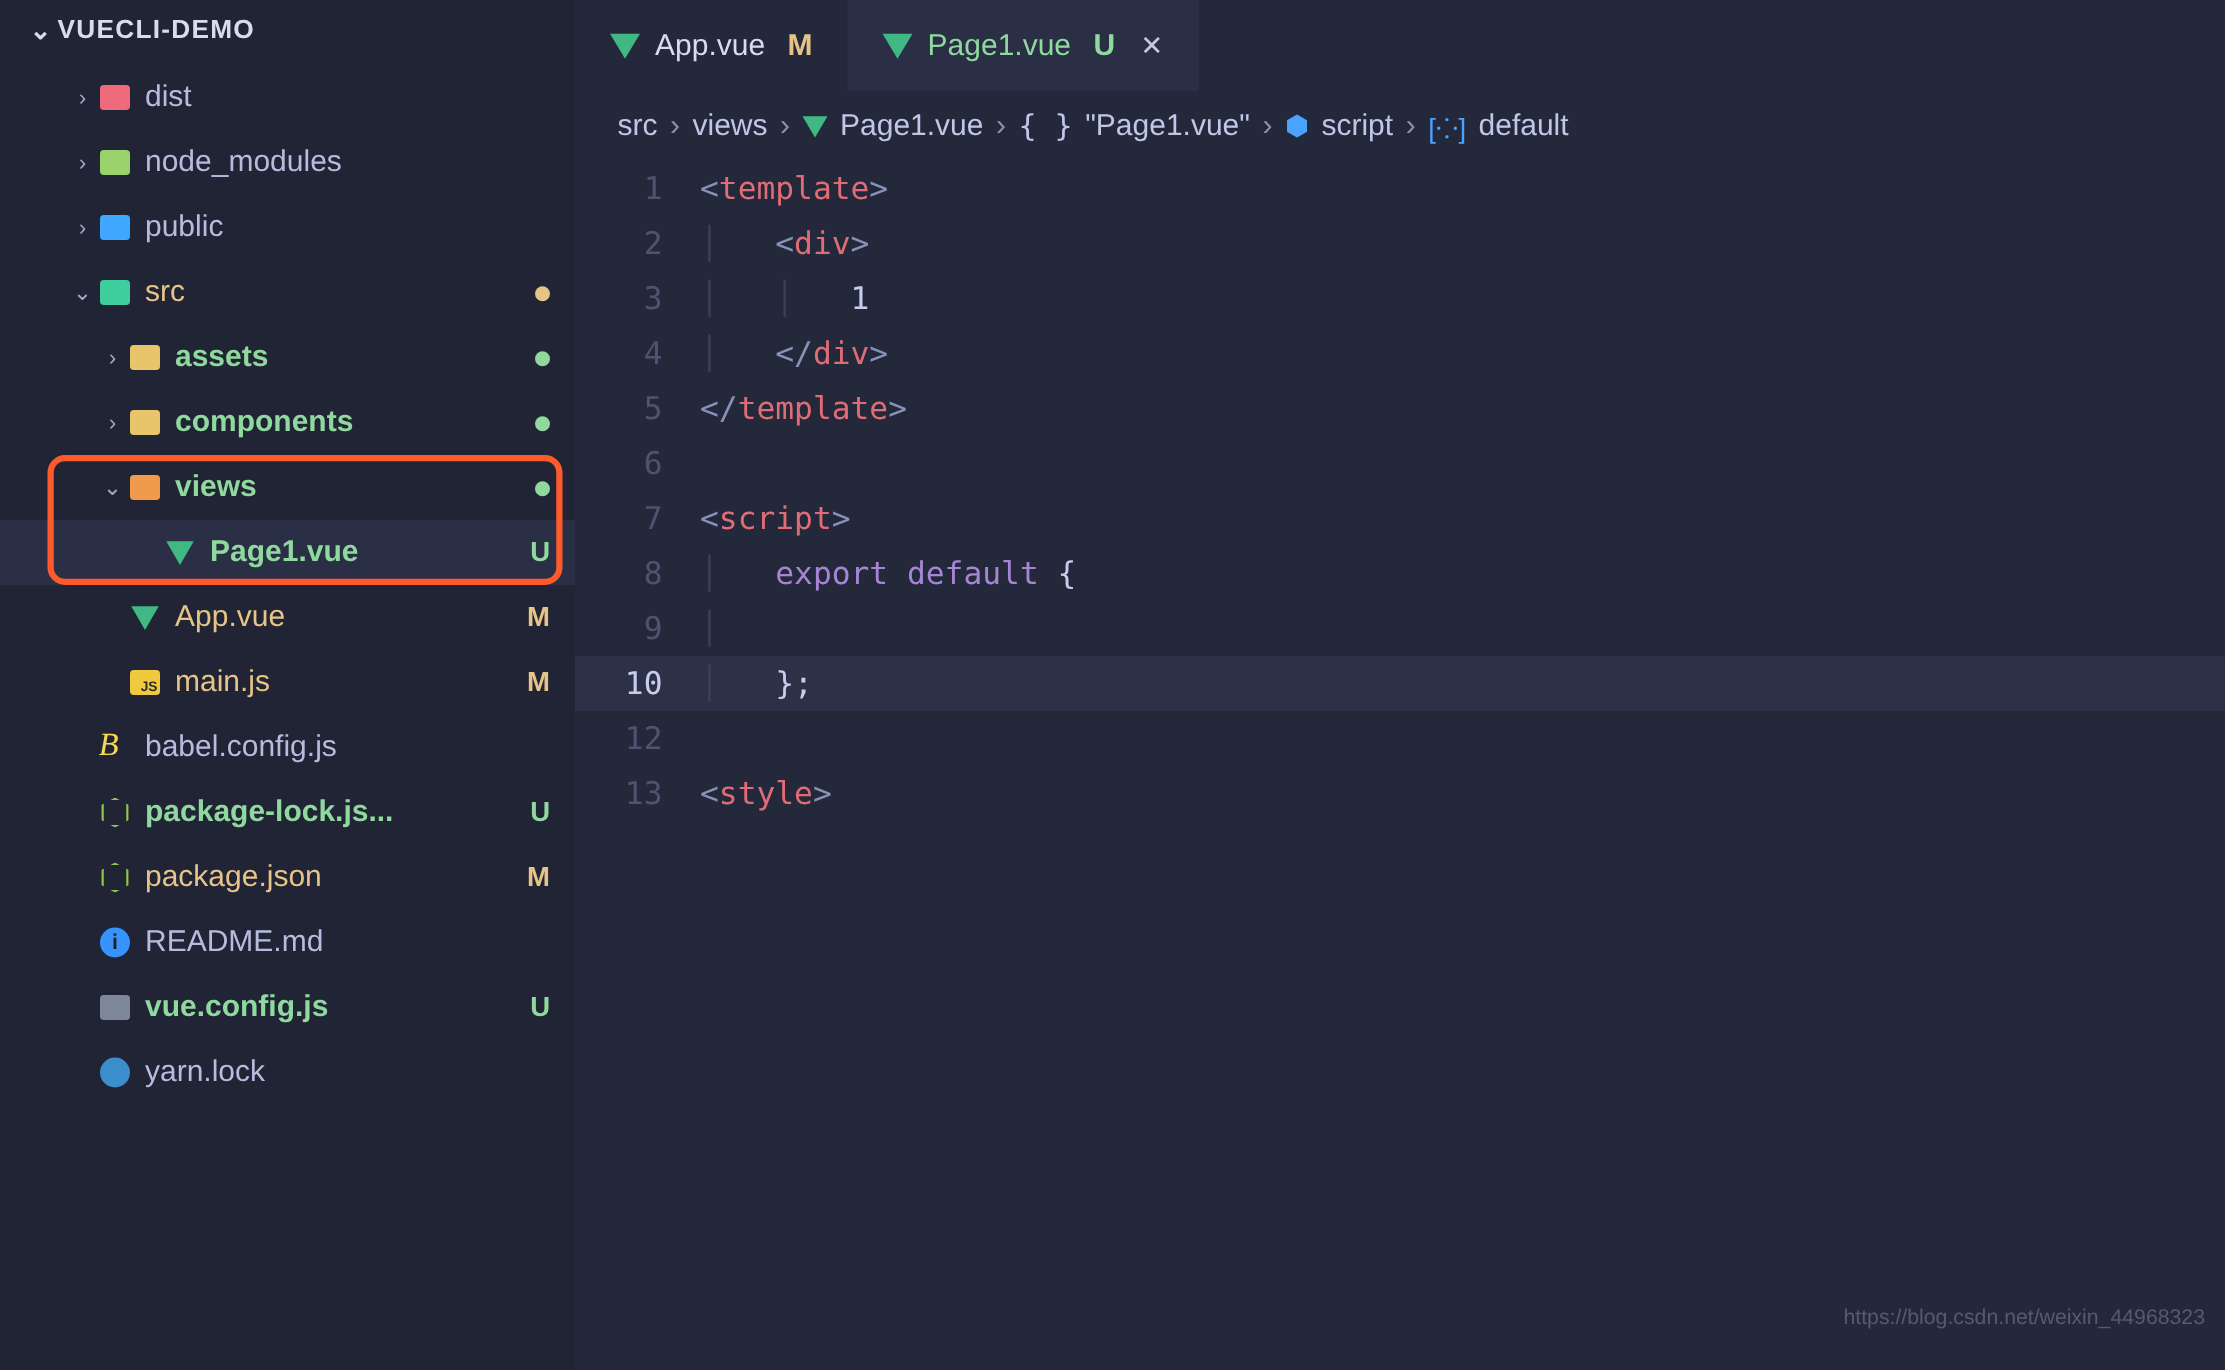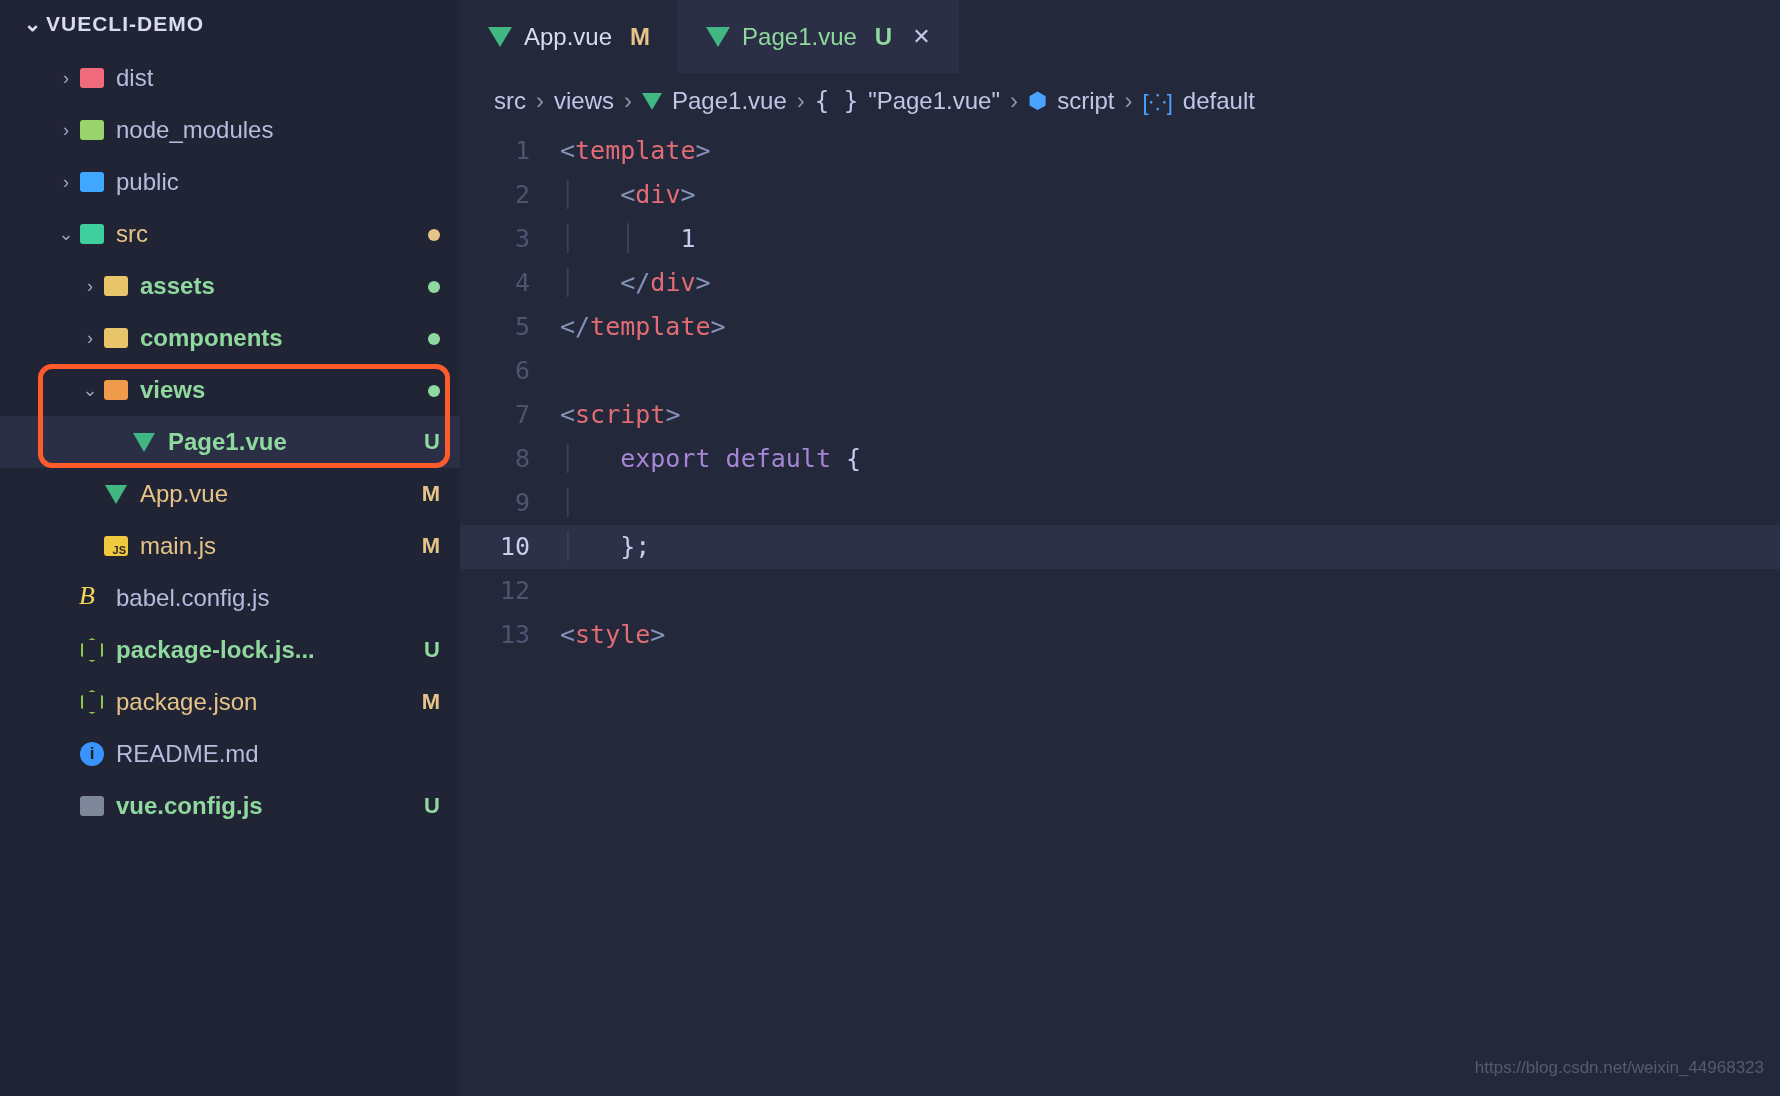--- a/index.html
+++ b/index.html
@@ -185,21 +185,21 @@
   .p-gray   { color: #8693b8; }      
   .p-tag    { color: #e06c75; }      
   .p-key    { color: #a785d5; }      
   .p-plain  { color: #c7cdec; }      
   .p-brace  { color: #c7cdec; }
 
   .guide { color:#3b4058; }
 
   .watermark {
     position: absolute;
-    right: 16px; bottom: 6px;
+    right: 16px; bottom: 20px;
     font-size: 17px;
     color: #7d8399;
     opacity: 0.55;
     font-family: Arial, sans-serif;
   }
 </style>
 </head>
 <body>
 
 <div class="sidebar">
@@ -337,20 +337,27 @@
 
     <div class="tree-row ind-0">
       <span class="chev"></span>
       <span class="icon-slot">
           <span class="ico md"></span>
         </span>
       <span class="label green">vue.config.js</span>
       <span class="status U">U</span>
     </div>
 
+    <div class="tree-row ind-0">
+      <span class="chev"></span>
+      <span class="icon-slot">
+          <span class="ico yarn"></span>
+        </span>
+      <span class="label">yarn.lock</span>
+    </div>
 
   </div>
 </div>
 
 <div class="editor">
 
   <div class="tabs">
     <div class="tab">
       <span class="vue-ico"></span>
       <span class="title yellow">App.vue</span>

